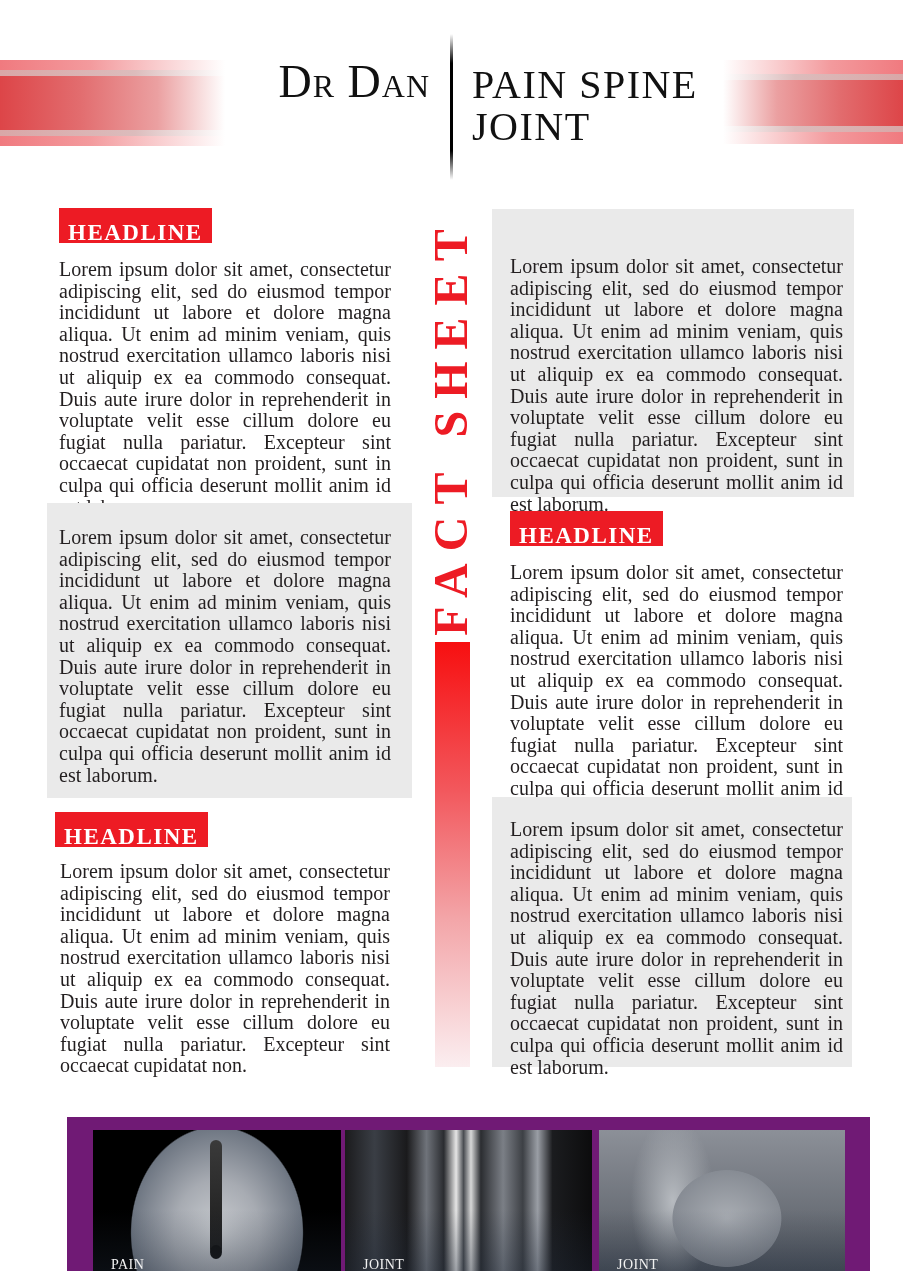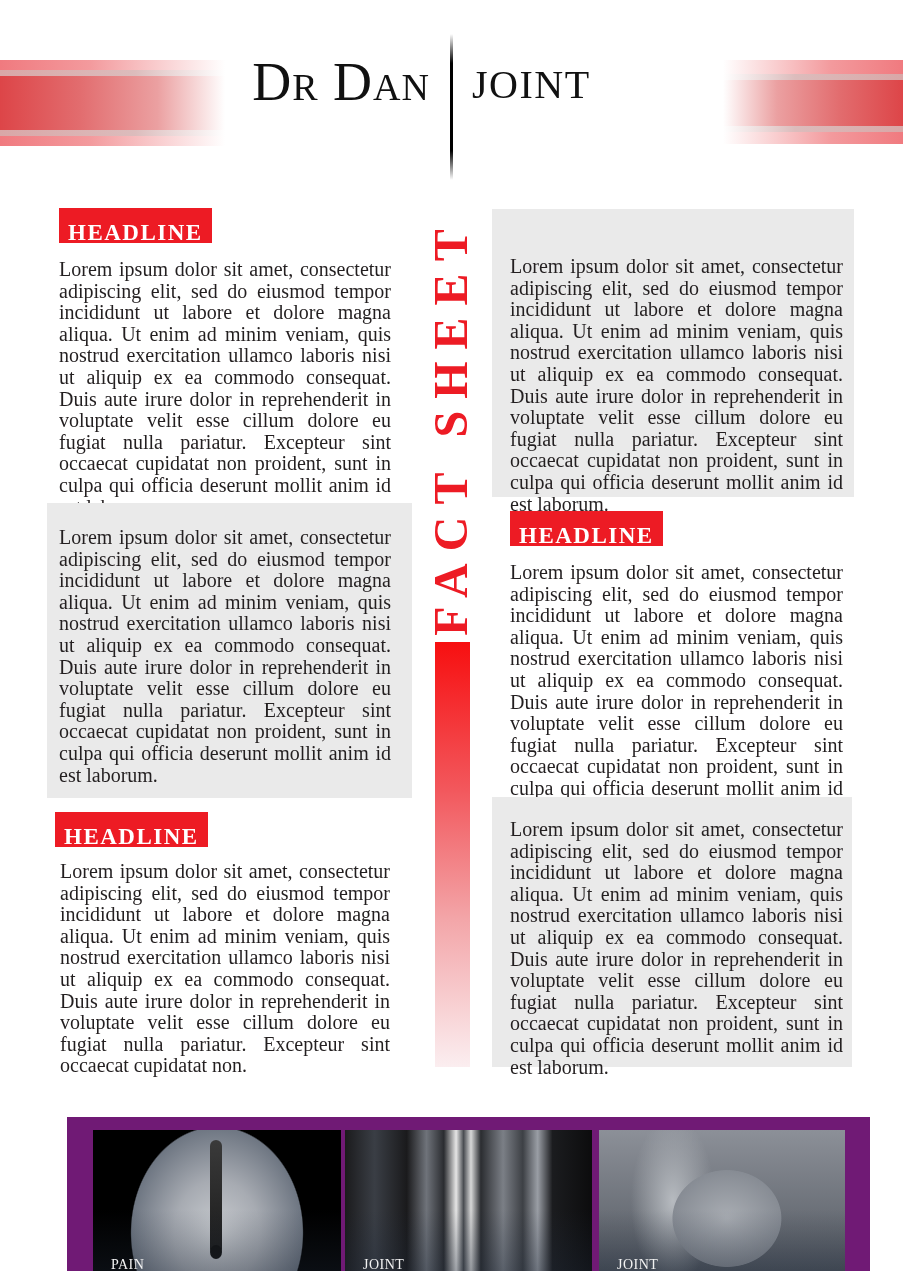--- a/index.html
+++ b/index.html
@@ -18,21 +18,21 @@
   .hdr-bar.left .b5 { top: 76px; height: 10px; background: linear-gradient(to right, #f07a7f 0%, #f39a9d 40%, rgba(255,255,255,0) 100%); }
   .hdr-bar.right .b1 { top: 0; height: 14px; background: linear-gradient(to left, #f07a7f 0%, #f39a9d 40%, rgba(255,255,255,0) 100%); }
   .hdr-bar.right .b2 { top: 14px; height: 6px; background: linear-gradient(to left, #d9a7a7 0%, #dcbcbc 60%, rgba(255,255,255,0) 100%); }
   .hdr-bar.right .b3 { top: 20px; height: 46px; background: linear-gradient(to left, #dd4548 0%, #e26c6e 35%, #eba0a1 70%, rgba(255,255,255,0) 100%); }
   .hdr-bar.right .b4 { top: 66px; height: 6px; background: linear-gradient(to left, #d9a7a7 0%, #dcbcbc 60%, rgba(255,255,255,0) 100%); }
   .hdr-bar.right .b5 { top: 72px; height: 12px; background: linear-gradient(to left, #f07a7f 0%, #f39a9d 40%, rgba(255,255,255,0) 100%); }
 
   .brand-name {
     position: absolute; left: 200px; top: 60px; width: 230px;
     text-align: right; font-family: "Liberation Serif", serif;
-    font-size: 54px; line-height: 44px; color: #111; letter-spacing: 1px;
+    font-size: 46px; line-height: 44px; color: #111; letter-spacing: 1px;
     font-variant: small-caps;
   }
   .brand-name .l { display: block; }
   .brand-divider {
     position: absolute; left: 450px; top: 34px; width: 3px; height: 146px;
     background: linear-gradient(to bottom, rgba(0,0,0,0) 0%, #000 20%, #000 80%, rgba(0,0,0,0) 100%);
   }
   .brand-tagline {
     position: absolute; left: 472px; top: 64px; width: 300px;
     font-family: "Liberation Serif", serif; font-size: 40px; line-height: 42px;
@@ -132,20 +132,21 @@
     <div class="band b3"></div>
     <div class="band b4"></div>
     <div class="band b5"></div>
 </div>
 
 <div class="brand-name">
   <span class="l">Dr Dan</span>
 </div>
 <div class="brand-divider"></div>
 <div class="brand-tagline">
+  <span class="l">PAIN SPINE</span>
   <span class="l">JOINT</span>
 </div>
 
 <div class="headline" style="left:59px; top:208px;">HEADLINE</div>
 <div class="para" style="left:59px; top:259px; width:332px;">Lorem ipsum dolor sit amet, consectetur adipiscing elit, sed do eiusmod tempor incididunt ut labore et dolore magna aliqua. Ut enim ad minim veniam, quis nostrud exercitation ullamco laboris nisi ut aliquip ex ea commodo consequat. Duis aute irure dolor in reprehenderit in voluptate velit esse cillum dolore eu fugiat nulla pariatur. Excepteur sint occaecat cupidatat non proident, sunt in culpa qui officia deserunt mollit anim id est laborum.</div>
 
 <div class="gray" style="left:47px; top:503px; width:365px; height:295px;"></div>
 <div class="para" style="left:59px; top:527px; width:332px;">Lorem ipsum dolor sit amet, consectetur adipiscing elit, sed do eiusmod tempor incididunt ut labore et dolore magna aliqua. Ut enim ad minim veniam, quis nostrud exercitation ullamco laboris nisi ut aliquip ex ea commodo consequat. Duis aute irure dolor in reprehenderit in voluptate velit esse cillum dolore eu fugiat nulla pariatur. Excepteur sint occaecat cupidatat non proident, sunt in culpa qui officia deserunt mollit anim id est laborum.</div>
 
 <div class="headline" style="left:55px; top:812px;">HEADLINE</div>

